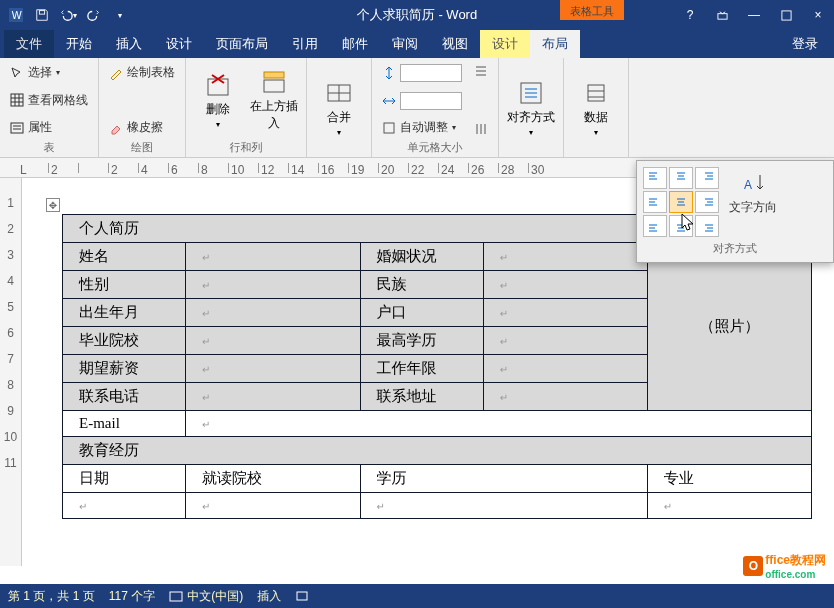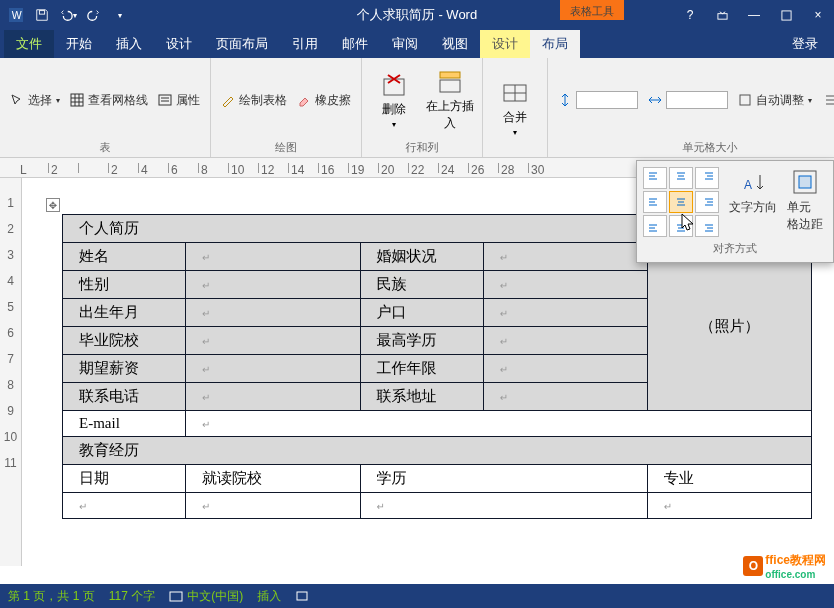--- a/index.html
+++ b/index.html
@@ -8,29 +8,29 @@
 .qat{display:flex;align-items:center;gap:2px;padding-left:4px}
 .qat-btn{width:24px;height:24px;display:flex;align-items:center;justify-content:center;color:#fff}
 .qat-btn svg{width:14px;height:14px;fill:#fff}
 .title-center{position:absolute;left:50%;transform:translateX(-50%);color:#fff;font-size:13px}
 .title-right{position:absolute;right:0;display:flex;align-items:center}
 .table-tools{background:#f97316;color:#444;padding:4px 10px;font-size:11px;position:absolute;right:210px;top:0;height:20px}
 .win-btn{width:32px;height:30px;display:flex;align-items:center;justify-content:center;color:#fff}
 .win-btn svg{width:11px;height:11px;fill:#fff;stroke:#fff}
 .tabs{background:#1e3e7b;height:28px;display:flex;align-items:flex-end;color:#fff;padding-left:4px}
 .tab{padding:5px 12px;cursor:pointer;font-size:13px}
-.tab.file{background:#163463;color:#bef264}
+.tab.file{background:#163463;color:#e5e5e5}
 .tab.active{background:#f1f1f1;color:#1e3e7b}
 .tab.context{color:#555}
 .login{margin-left:auto;padding:5px 16px;color:#fff;font-size:13px}
 .ribbon{background:#f1f1f1;border-bottom:1px solid #ccc;height:100px;display:flex}
 .group{border-right:1px solid #d0d0d0;display:flex;flex-direction:column;padding:4px 6px 2px 6px}
 .group-body{flex:1;display:flex;gap:4px}
 .group-label{text-align:center;color:#666;font-size:11px;padding-top:2px}
-.vcol{display:flex;flex-direction:row;gap:2px;justify-content:flex-end}
+.vcol{display:flex;flex-direction:column;gap:2px;justify-content:space-between}
 .rbtn{display:flex;align-items:center;gap:4px;padding:2px 4px;color:#333;white-space:nowrap}
 .rbtn svg{width:14px;height:14px}
 .big-btn{display:flex;flex-direction:column;align-items:center;justify-content:center;width:52px;gap:2px;text-align:center}
 .big-btn svg{width:28px;height:28px}
 .spin{width:62px;height:18px;border:1px solid #aaa;background:#fff}
 .ruler{background:#f4f4f4;border-bottom:1px solid #ccc;height:20px;display:flex;align-items:center;font-size:9px;color:#666;padding-left:18px;gap:0;position:relative;overflow:hidden}
 .ruler span{display:inline-block;width:30px;border-left:1px solid #999;padding-left:2px;height:10px}
 .editor{display:flex;height:388px}
 .vruler{width:22px;background:#f4f4f4;border-right:1px solid #ccc;display:flex;flex-direction:column;align-items:center;padding-top:6px;gap:12px;font-size:9px;color:#666}
 .page{flex:1;background:#fff;padding:20px 0 0 40px;overflow:hidden}
@@ -41,21 +41,21 @@
 .mark{color:#999;font-size:10px}
 .popover{position:absolute;right:0;top:160px;background:#f1f1f1;border:1px solid #aaa;box-shadow:0 3px 8px rgba(0,0,0,.3);width:198px;padding:6px;z-index:10}
 .pop-grid{display:flex;gap:10px}
 .align-grid{display:grid;grid-template-columns:repeat(3,24px);gap:2px}
 .align-cell{width:24px;height:22px;border:1px solid #bbb;background:#fff;display:flex;align-items:center;justify-content:center}
 .align-cell.sel{border:1px solid #f3a000;background:#fde5b8}
 .align-cell svg{width:16px;height:16px}
 .pop-btn{display:flex;flex-direction:column;align-items:center;gap:2px;font-size:11px;color:#333}
 .pop-btn svg{width:30px;height:30px}
 .pop-label{text-align:center;font-size:11px;color:#666;margin-top:4px}
-.statusbar{position:absolute;bottom:0;left:0;right:0;height:24px;background:#1e3e7b;color:#84cc16;display:flex;align-items:center;padding:0 8px;gap:14px;font-size:12px}
+.statusbar{position:absolute;bottom:0;left:0;right:0;height:24px;background:#1e3e7b;color:#fef9c3;display:flex;align-items:center;padding:0 8px;gap:14px;font-size:12px}
 .statusbar .seg{display:flex;align-items:center;gap:4px}
 .watermark{position:absolute;right:8px;bottom:28px;color:#ff7b00;font-size:14px;font-weight:bold;display:flex;align-items:center;gap:2px}
 .wm-badge{background:#e85c00;color:#fff;width:20px;height:20px;border-radius:3px;display:flex;align-items:center;justify-content:center;font-size:12px}
 .arrow-dn{font-size:8px}
 .cursor{position:absolute;width:14px;height:20px;pointer-events:none}
 </style>
 </head>
 <body>
 
 <div class="titlebar">
@@ -425,28 +425,20 @@
           </svg>
         </div>
     </div>
     <div class="pop-btn">
         <svg viewBox="0 0 30 30">
           <text x="6" y="22" font-size="20" fill="#1e5bb8">A</text>
           <path d="M22 8v14M19 19l3 3 3-3" stroke="#333" fill="none"></path>
         </svg>
         <span>文字方向</span>
       </div>
-    <div class="pop-btn">
-        <svg viewBox="0 0 30 30">
-          <rect x="4" y="4" width="22" height="22" fill="none" stroke="#555"></rect>
-          <rect x="9" y="9" width="12" height="12" fill="#cde" stroke="#06c"></rect>
-        </svg>
-        <span style="white-space:pre-line">单元
-格边距</span>
-      </div>
   </div>
   <div class="pop-label">对齐方式</div>
   <svg class="cursor" style="left:44px;top:52px" viewBox="0 0 14 20">
       <path d="M1 1l0 14 3-3 2 5 3-1-2-5 5 0z" fill="#fff" stroke="#000"></path>
     </svg>
 </div>
 
 <div class="watermark">
   <div class="wm-badge">O</div>
   <div>

